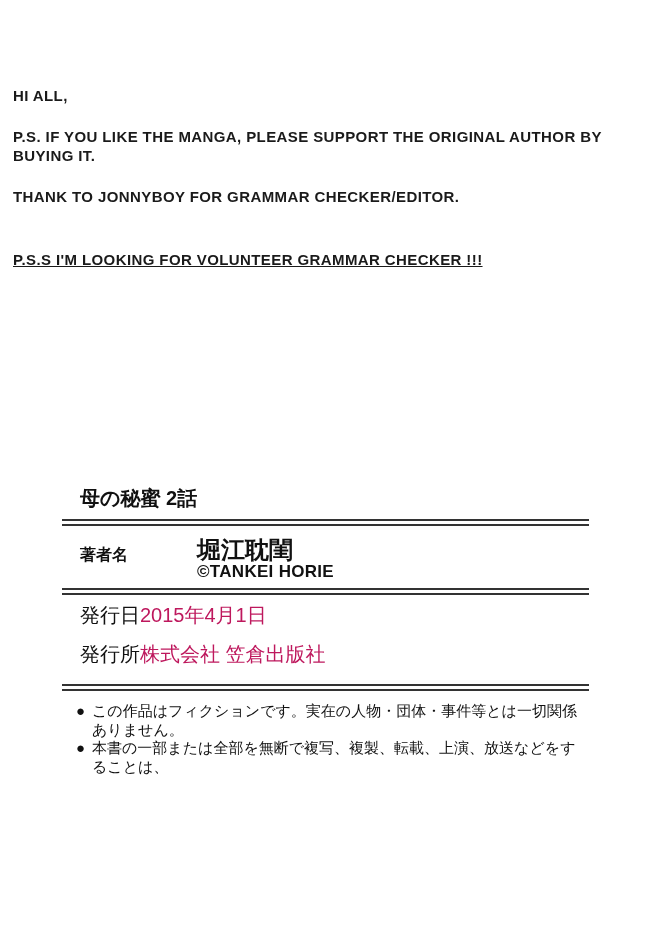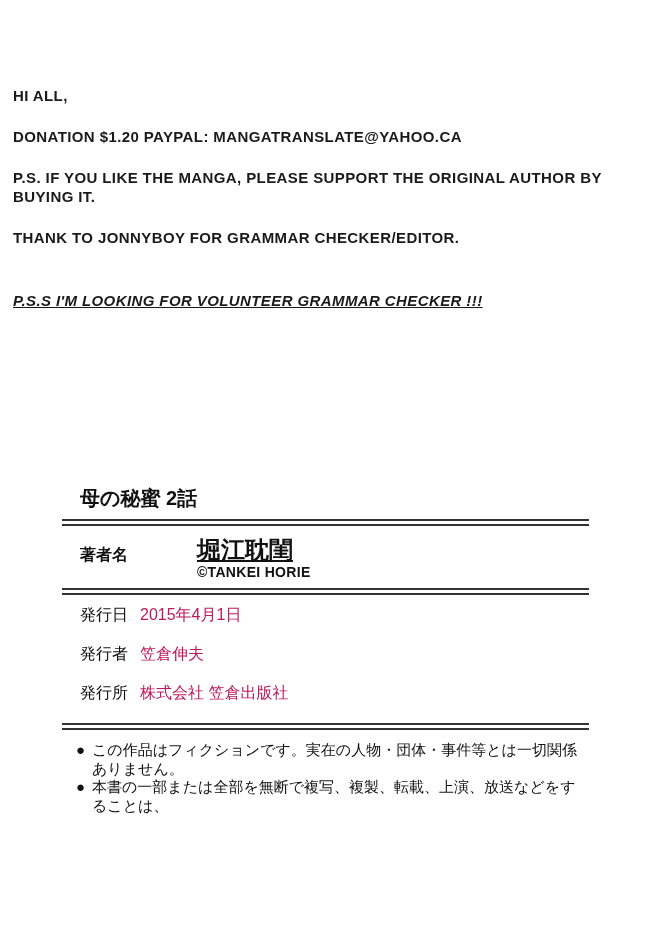--- a/index.html
+++ b/index.html
@@ -28,21 +28,20 @@
   }
   .translator-note p {
     margin: 0 0 22px 0;
     font-size: 15px;
     line-height: 19px;
     font-weight: bold;
     letter-spacing: 0.4px;
     color: #1a1a1a;
   }
   .translator-note p.pss {
-    font-style: italic;
     text-decoration: underline;
     margin-bottom: 0;
     margin-top: 44px;
   }
 
   
   .colophon {
     position: absolute;
     left: 62px;
     top: 481px;
@@ -70,35 +69,34 @@
     width: 117px;
     flex: 0 0 117px;
     font-size: 16px;
     font-weight: bold;
     padding-top: 9px;
   }
   .author-name {
     font-size: 24px;
     line-height: 28px;
     font-weight: bold;
-    text-decoration: underline;
   }
   .author-copy {
-    font-size: 14px;
+    font-size: 17px;
     line-height: 16px;
     font-weight: bold;
     letter-spacing: 0.3px;
   }
   .info-rows {
     padding: 11px 0 0 18px;
   }
   .info-row {
     display: flex;
     margin-bottom: 21px;
-    font-size: 16px;
+    font-size: 20px;
     line-height: 18px;
   }
   .info-row .label {
     width: 60px;
     flex: 0 0 60px;
     color: #111111;
   }
   .info-row .value {
     color: #be185d;
   }
@@ -116,21 +114,20 @@
     flex: 0 0 16px;
   }
 </style>
 </head>
 <body>
 
 <div class="page">
 
   <section class="translator-note">
     <p>HI ALL,</p>
-    <p>DONATION $1.20 PAYPAL: MANGATRANSLATE@YAHOO.CA</p>
     <p>P.S. IF YOU LIKE THE MANGA, PLEASE SUPPORT THE ORIGINAL AUTHOR BY BUYING IT.</p>
     <p>THANK TO JONNYBOY FOR GRAMMAR CHECKER/EDITOR.</p>
     <p class="pss">P.S.S I'M LOOKING FOR VOLUNTEER GRAMMAR CHECKER !!!</p>
   </section>
 
   <section class="colophon">
     <h1 class="book-title">母の秘蜜 2話</h1>
 
     <div class="dline"></div>
 
@@ -141,24 +138,20 @@
         <div class="author-copy">©TANKEI HORIE</div>
       </div>
     </div>
 
     <div class="dline"></div>
 
     <div class="info-rows">
       <div class="info-row">
         <span class="label">発行日</span>
         <span class="value">2015年4月1日</span>
-      </div>
-      <div class="info-row">
-        <span class="label">発行者</span>
-        <span class="value">笠倉伸夫</span>
       </div>
       <div class="info-row">
         <span class="label">発行所</span>
         <span class="value">株式会社 笠倉出版社</span>
       </div>
     </div>
 
     <div class="dline"></div>
 
     <div class="notices">

